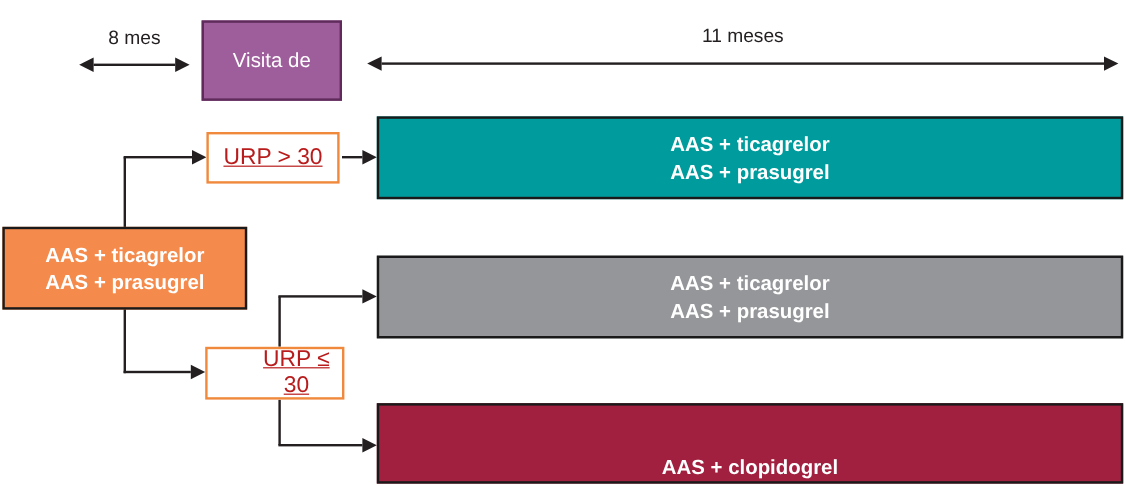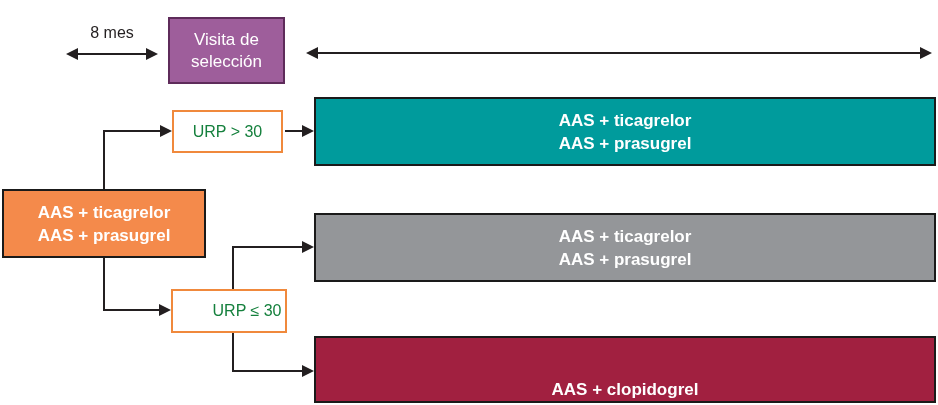--- a/index.html
+++ b/index.html
@@ -15,21 +15,21 @@
   .head.left{border-right:12px solid #231f20;}
 
   
   .tlabel{position:absolute;text-align:center;font-size:16px;line-height:18px;}
 
   
   .box{position:absolute;box-sizing:border-box;display:flex;flex-direction:column;justify-content:center;align-items:center;text-align:center;}
   .box .ln{display:block;}
   .node-selection{border:2px solid #5e2b5a;color:#ffffff;font-size:17px;line-height:22px;margin-top:16px;}
   .node-initial{border:2px solid #1a1a1a;color:#ffffff;font-weight:bold;font-size:17px;line-height:23px;}
-  .node-urp{border:2px solid #f0893c;background:#ffffff;color:#15803d;font-size:16px;}
+  .node-urp{border:2px solid #f0893c;background:#ffffff;color:#b91c1c;font-size:19px;text-decoration:underline;}
   .arm{border:2px solid #1a1a1a;color:#ffffff;font-weight:bold;font-size:17px;line-height:23px;}
 </style>
 </head>
 <body>
 
 <div class="canvas">
 
   <div class="vline" style="left:103px;top:131px;height:180px;"></div>
   <div class="vline" style="left:232px;top:247px;height:42px;"></div>
   <div class="vline" style="left:232px;top:333px;height:38px;"></div>
@@ -55,29 +55,29 @@
     <span class="head right"></span>
   </div>
 
   <div class="tlabel" style="left:66px;top:24px;width:92px;">8 mes</div>
   <div class="darrow" style="left:66px;top:48px;width:92px;">
     <span class="head left"></span>
     <span class="shaft"></span>
     <span class="head right"></span>
   </div>
 
+  <div class="tlabel" style="left:306px;top:22px;width:626px;">11 meses</div>
   <div class="darrow" style="left:306px;top:47px;width:626px;">
     <span class="head left"></span>
     <span class="shaft"></span>
     <span class="head right"></span>
   </div>
 
   <div class="box node-selection" style="left: 168px; top: 1px; width: 117px; height: 67px; background-color: rgb(158, 94, 155); border-color: rgb(94, 43, 90);">
     <span class="ln">Visita de</span>
-    <span class="ln">selección</span>
   </div>
 
   <div class="box node-initial" style="left: 2px; top: 189px; width: 204px; height: 69px; background-color: rgb(244, 138, 75);">
     <span class="ln">AAS + ticagrelor</span>
     <span class="ln">AAS + prasugrel</span>
   </div>
 
   <div class="box node-urp" style="left: 172px; top: 110px; width: 111px; height: 43px; border-color: rgb(240, 137, 60);">
     <span class="ln">URP &gt; 30</span>
   </div>

